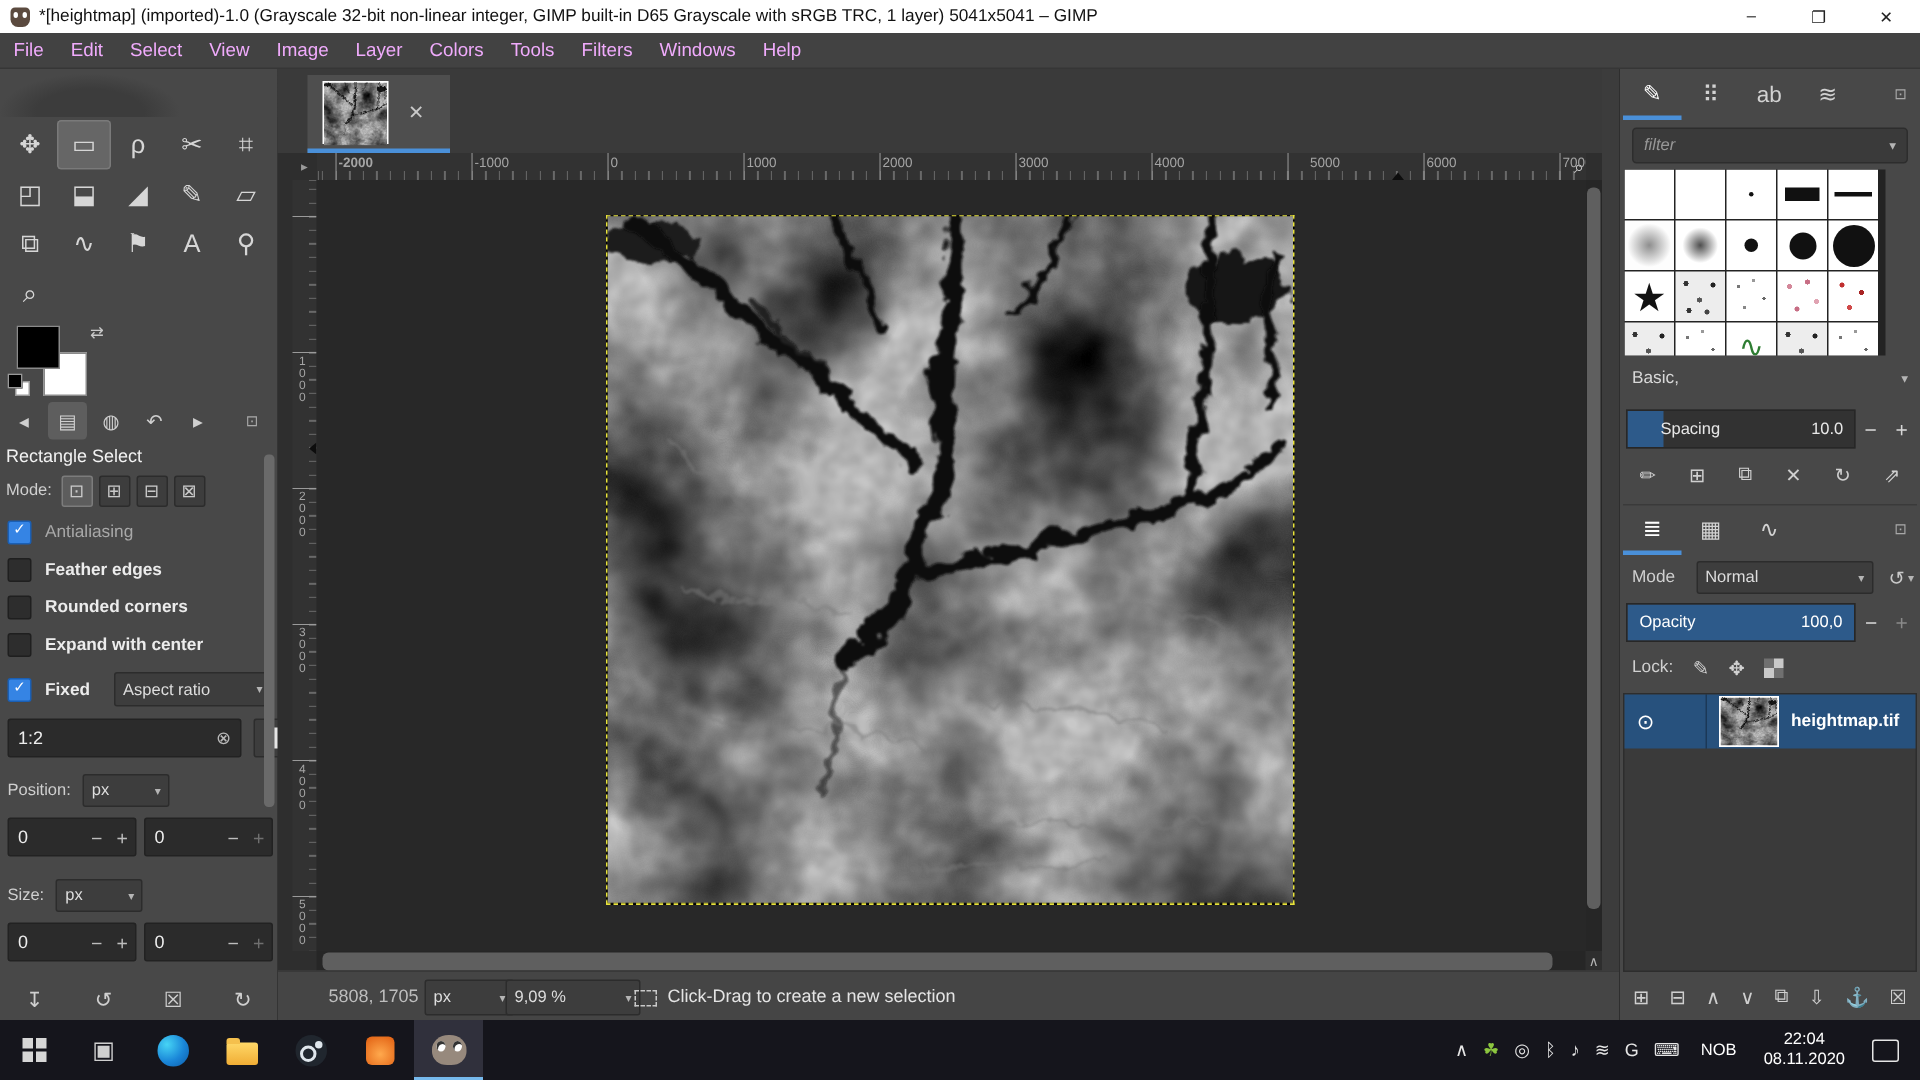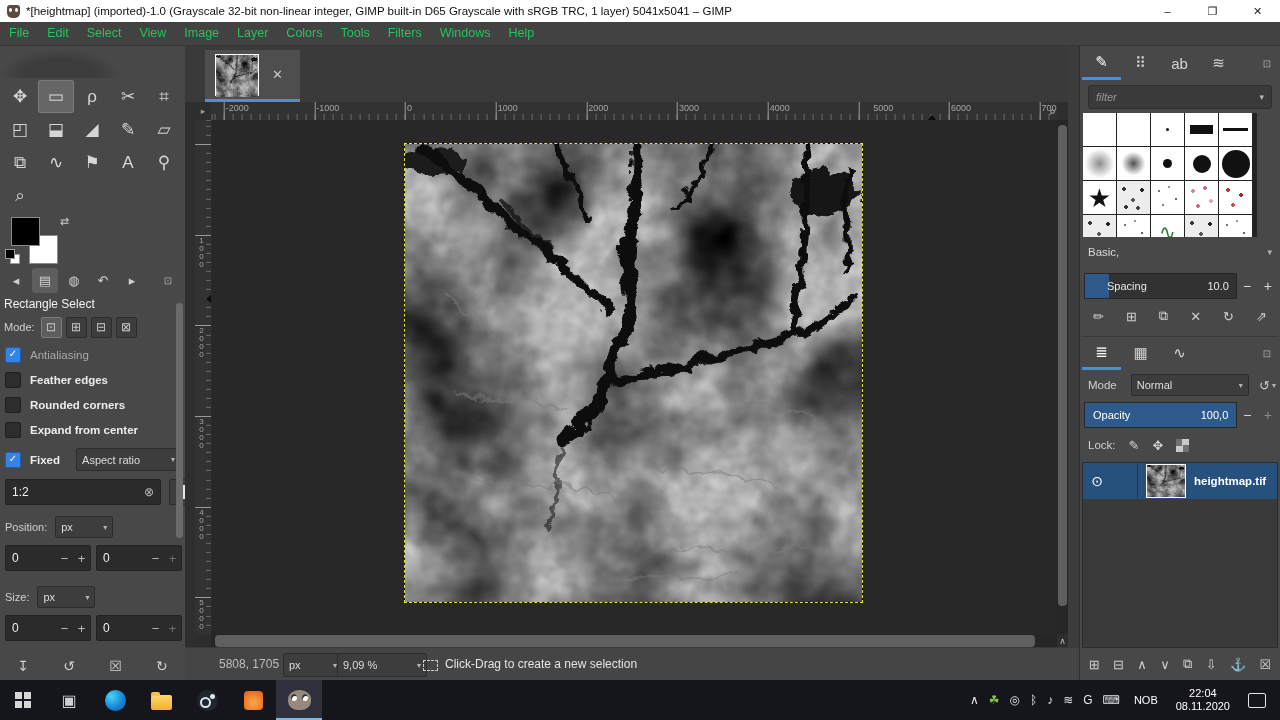--- a/index.html
+++ b/index.html
@@ -7,21 +7,21 @@
   
   #titlebar{position:absolute;left:0;top:0;width:1280px;height:22px;background:#ffffff;display:flex;align-items:center;z-index:5}
   #app-icon{width:13px;height:13px;margin:0 6px 0 7px;background:#5b4a3f;border-radius:3px 3px 5px 5px;position:relative;flex:none}
   #app-icon:before,#app-icon:after{content:"";position:absolute;top:3px;width:3px;height:4px;background:#fff;border-radius:50%}
   #app-icon:before{left:2px}#app-icon:after{right:2px}
   #title-text{font-size:11.5px;color:#111;white-space:nowrap;overflow:hidden}
   #win-controls{margin-left:auto;display:flex;height:22px;flex:none}
   .win-btn{width:45px;height:22px;display:flex;align-items:center;justify-content:center;font-size:11px;color:#222}
   
   #menubar{position:absolute;left:0;top:22px;width:1280px;height:23px;background:#424242;display:flex;align-items:center;border-bottom:1px solid #363636;z-index:5}
-  .menu-item{padding:0 9px;font-size:12.5px;color:#22c55e;height:23px;line-height:23px}
+  .menu-item{padding:0 9px;font-size:12.5px;color:#f0abfc;height:23px;line-height:23px}
   
   #toolbox{position:absolute;left:0;top:45px;width:185px;bottom:40px;background:#484848;border-right:1px solid #2e2e2e}
   #canvas-area{position:absolute;left:185px;top:45px;width:895px;bottom:40px;background:#2e2e2e}
   #rightpanel{position:absolute;right:0;top:45px;width:200px;bottom:40px;background:#484848;border-left:1px solid #2e2e2e}
   
   #wilber{position:absolute;left:0;top:0;width:185px;height:33px;background:radial-gradient(60px 26px at 60px 30px,#3c3c3c 60%,#484848 100%)}
   #tool-grid{position:absolute;left:2px;top:35px;width:182px;display:grid;grid-template-columns:repeat(5,36px);grid-auto-rows:33px}
   .tool{display:flex;align-items:center;justify-content:center;font-size:17px;color:#d6d6d6;border-radius:3px}
   .tool.active{background:#666;box-shadow:inset 0 0 0 1px #7a7a7a}
   #fg-swatch{position:absolute;left:11px;top:172px;width:27px;height:27px;background:#000;border:1px solid #8a8a8a;z-index:2}
@@ -316,21 +316,21 @@
       <div class="cb-row">
         <span class="cb-box"></span>
         <span class="cb-label">Feather edges</span>
       </div>
       <div class="cb-row">
         <span class="cb-box"></span>
         <span class="cb-label">Rounded corners</span>
       </div>
       <div class="cb-row">
         <span class="cb-box"></span>
-        <span class="cb-label">Expand from center</span>
+        <span class="cb-label">Expand with center</span>
       </div>
     </div>
   <div id="fixed-row">
     <span class="cb-box checked">✓</span>
     <span class="cb-label">Fixed</span>
     <span class="dd" id="aspect-dd">
       <span>Aspect ratio</span>
       <span class="chev">▾</span>
     </span>
   </div>
@@ -398,21 +398,21 @@
             <use href="#terrain-sym"></use>
           </svg>
       </div>
       <span id="tab-close">✕</span>
     </div>
   </div>
   <div id="ruler-corner">▸</div>
   <div id="hruler">
     <span id="zoom-follow">⌕</span>
     <span id="hmark" style="left: 716.536px;"></span>
-  <span class="hlabel" style="left: 14.686px;">-2000</span>
+  <span class="hlabel" style="left: 14.686px; font-weight: bold;">-2000</span>
       <span class="hlabel" style="left: 105.343px;">-1000</span>
       <span class="hlabel" style="left: 196px;">0</span>
       <span class="hlabel" style="left: 286.657px;">1000</span>
       <span class="hlabel" style="left: 377.314px;">2000</span>
       <span class="hlabel" style="left: 467.971px;">3000</span>
       <span class="hlabel" style="left: 558.628px;">4000</span>
       <span class="hlabel" style="left: 649.285px; padding-left: 13px;">5000</span>
       <span class="hlabel" style="left: 739.942px;">6000</span>
       <span class="hlabel" style="left: 830.599px;">7000</span>
     </div>

